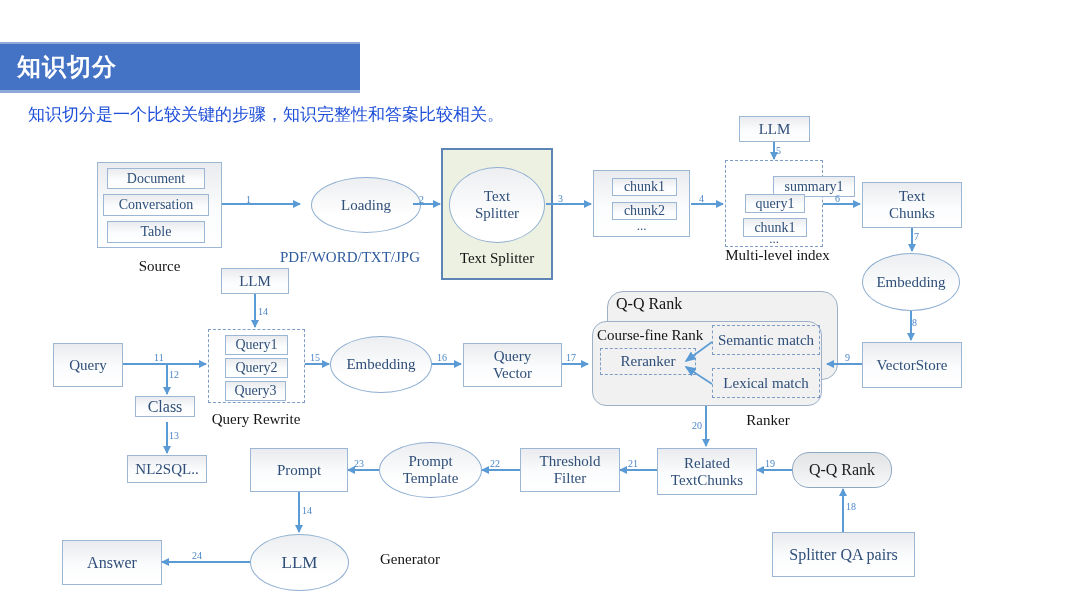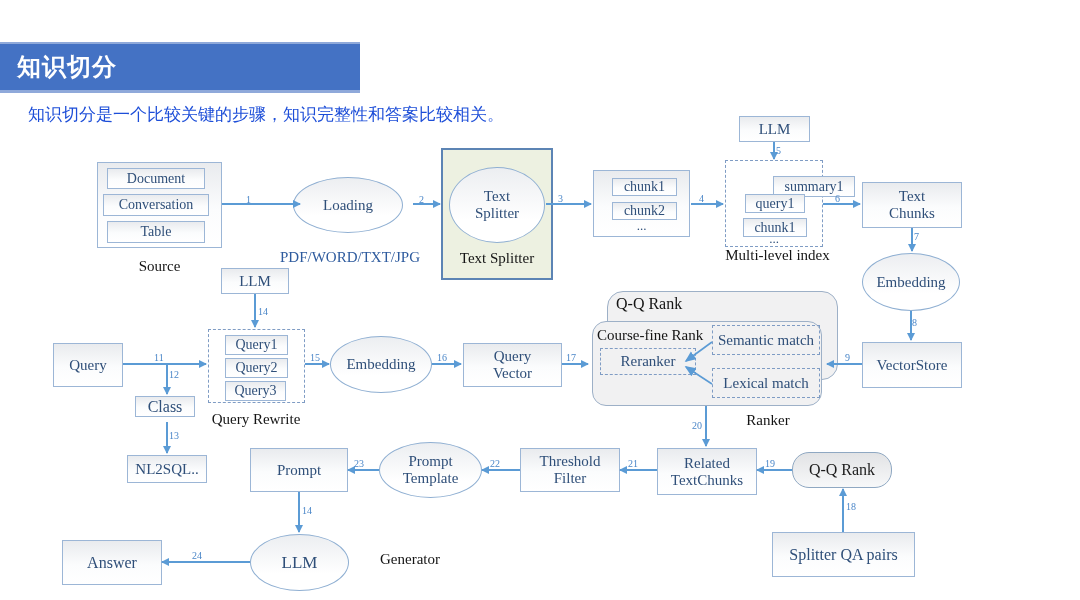--- a/index.html
+++ b/index.html
@@ -50,21 +50,21 @@
     <span>知识切分</span>
   </div>
   <div class="subtitle">知识切分是一个比较关键的步骤，知识完整性和答案比较相关。</div>
 
   <div class="box z2" style="left:97px;top:162px;width:125px;height:86px;"></div>
   <div class="ibox z3" style="left:107px;top:168px;width:98px;height:21px;">Document</div>
   <div class="ibox z3" style="left:103px;top:194px;width:106px;height:22px;">Conversation</div>
   <div class="ibox z3" style="left:107px;top:221px;width:98px;height:22px;">Table</div>
   <div class="lbl" style="left:97px;top:258px;width:125px;">Source</div>
 
-  <div class="ell z2" style="left:293px;top:177px;width:110px;height:56px;">Loading</div>
+  <div class="ell z2" style="left:311px;top:177px;width:110px;height:56px;">Loading</div>
   <div class="blbl" style="left:280px;top:249px;width:160px;">PDF/WORD/TXT/JPG</div>
 
   <div class="z1" style="position:absolute;left:441px;top:148px;width:112px;height:132px;background:#edf1e1;border:2px solid #5c84b4;box-sizing:border-box;"></div>
   <div class="ell z2" style="left:449px;top:167px;width:96px;height:76px;">Text
 Splitter</div>
   <div class="lbl z2" style="left:441px;top:250px;width:112px;">Text Splitter</div>
 
   <div class="box z2" style="left:593px;top:170px;width:97px;height:67px;"></div>
   <div class="ibox z3" style="left:612px;top:178px;width:65px;height:18px;">chunk1</div>
   <div class="ibox z3" style="left:612px;top:202px;width:65px;height:18px;">chunk2</div>

